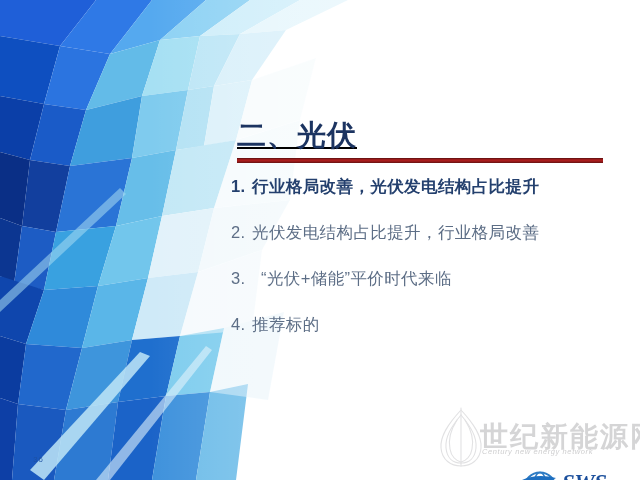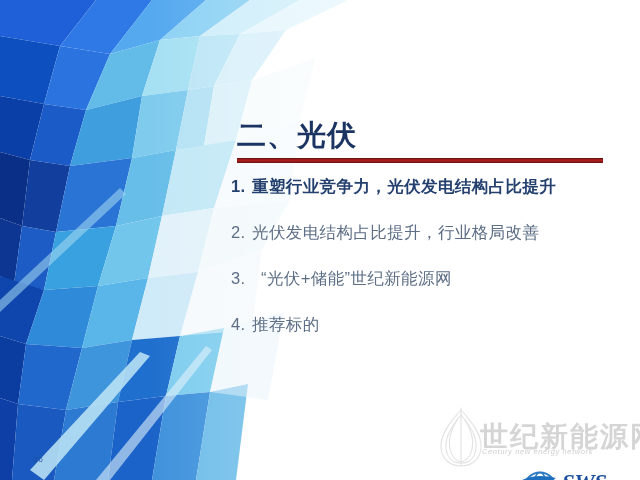--- a/index.html
+++ b/index.html
@@ -27,20 +27,21 @@
     height: 480px;
     pointer-events: none;
   }
 
   
   #title-block {
     position: absolute;
     left: 237px;
     top: 116px;
     width: 370px;
+    text-decoration: underline;
   }
   #slide-title {
     font-family: "Liberation Serif", "DejaVu Serif", serif;
     font-weight: bold;
     font-size: 29px;
     line-height: 38px;
     letter-spacing: 1px;
     color: #1c3461;
     white-space: nowrap;
   }
@@ -254,29 +255,29 @@
   </svg>
 
   <div id="title-block">
     <div id="slide-title">二、光伏</div>
     <div id="title-rule"></div>
   </div>
 
   <ul id="agenda">
     <li class="agenda-item active">
       <span class="agenda-num">1.</span>
-      <span class="agenda-text">重塑行业竞争力，光伏发电结构占比提升</span>
+      <span class="agenda-text">行业格局改善，光伏发电结构占比提升</span>
     </li>
     <li class="agenda-item muted">
       <span class="agenda-num">2.</span>
       <span class="agenda-text">光伏发电结构占比提升，行业格局改善</span>
     </li>
     <li class="agenda-item muted indent">
       <span class="agenda-num">3.</span>
-      <span class="agenda-text">“光伏+储能”世纪新能源网</span>
+      <span class="agenda-text">“光伏+储能”平价时代来临</span>
     </li>
     <li class="agenda-item muted">
       <span class="agenda-num">4.</span>
       <span class="agenda-text">推荐标的</span>
     </li>
   </ul>
 
   <div id="page-number">36</div>
 
   <div id="watermark">

